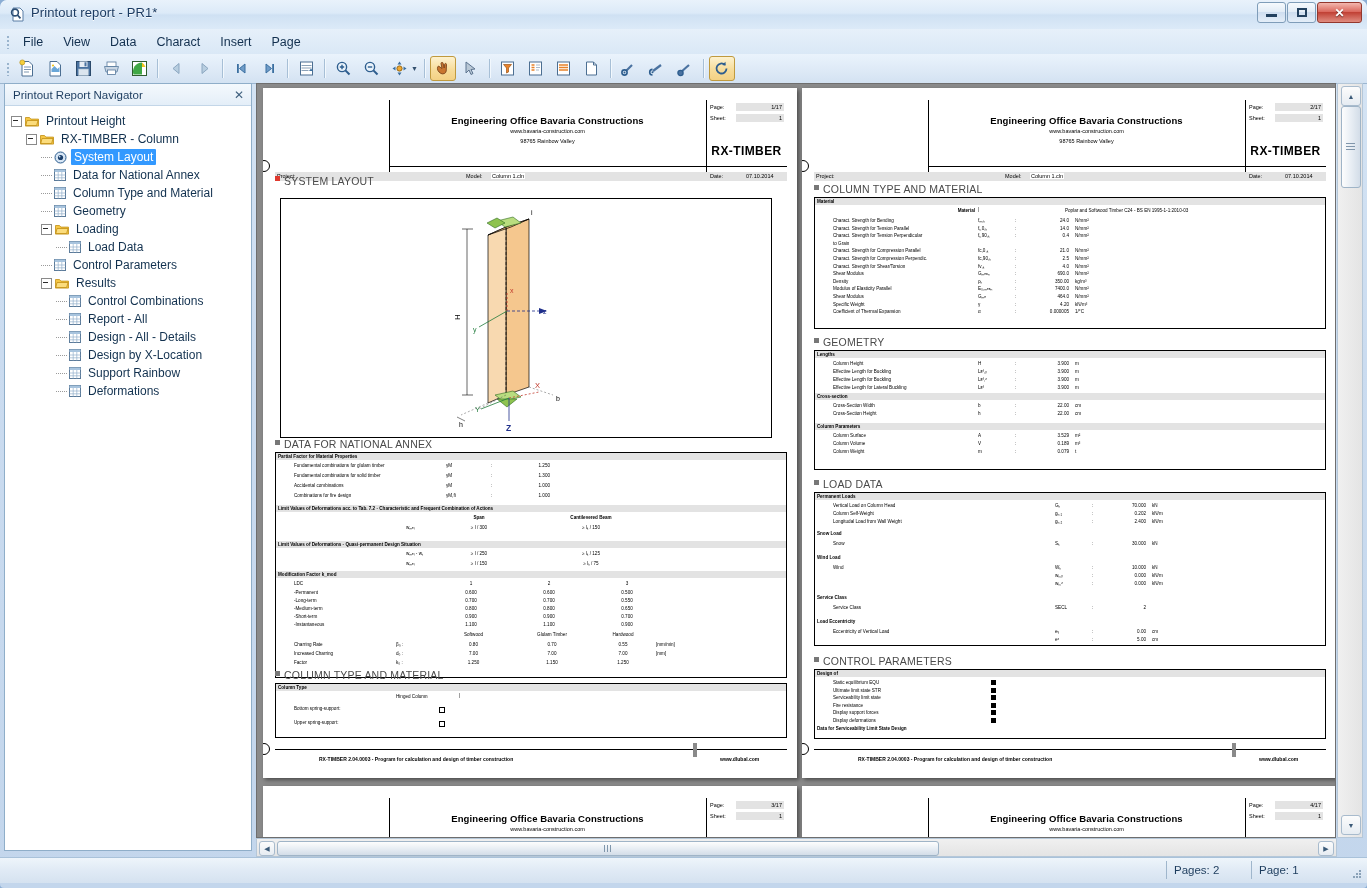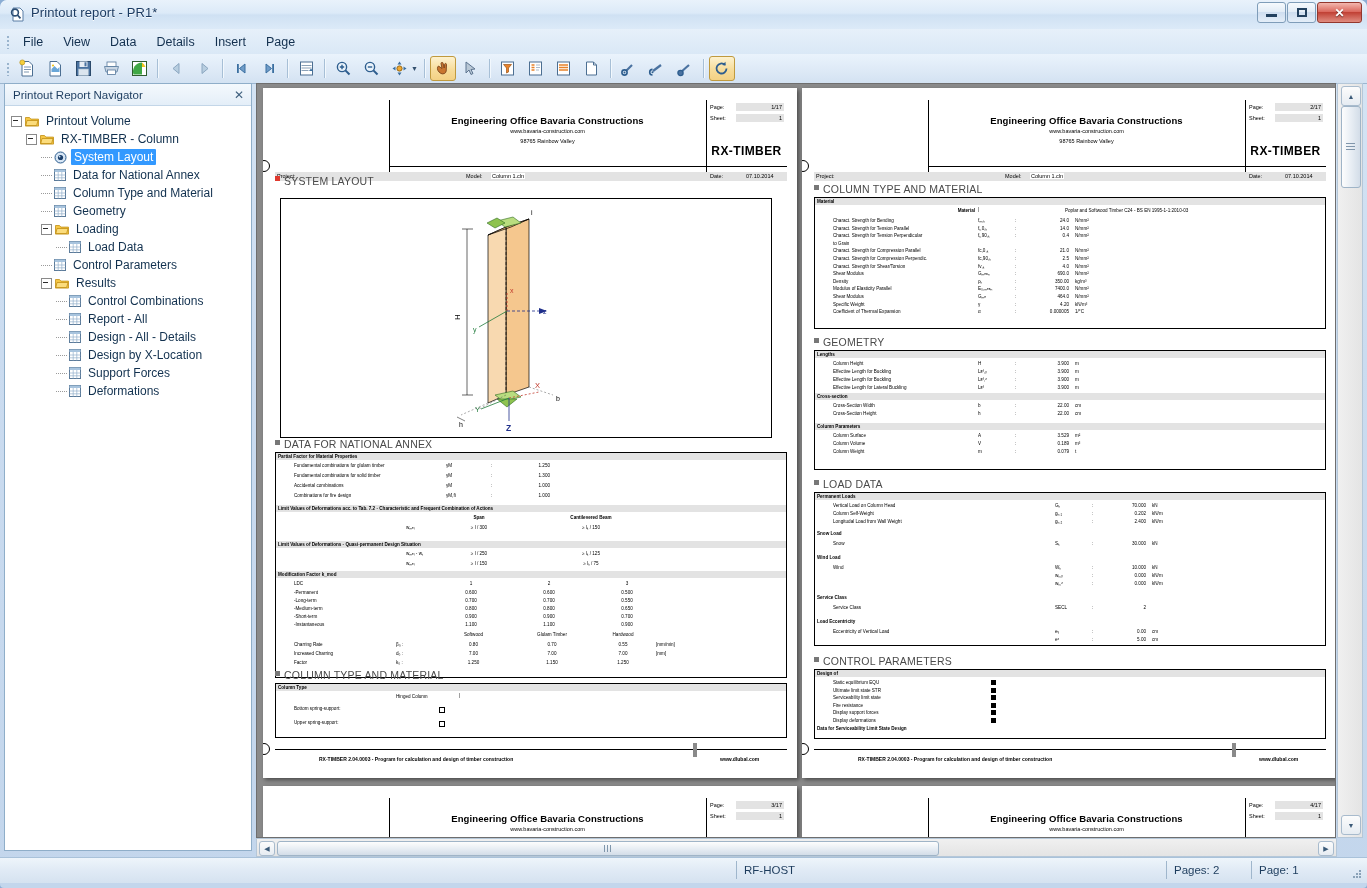--- a/index.html
+++ b/index.html
@@ -230,21 +230,21 @@
         </div>
       <div class="wbtn close">✕</div>
     </div>
   </div>
 
   <div class="menubar">
     <span class="gripdots"></span>
     <span class="menu-item">File</span>
     <span class="menu-item">View</span>
     <span class="menu-item">Data</span>
-    <span class="menu-item">Details</span>
+    <span class="menu-item">Charact</span>
     <span class="menu-item">Insert</span>
     <span class="menu-item">Page</span>
   </div>
 
   <div class="toolbar">
     <span class="gripdots"></span>
 
     <div class="tb-btn">
       <svg width="19" height="19" viewBox="0 0 19 19">
         <path d="M4 2.5h7l3.5 3.5v11H4z" fill="#fff" stroke="#4c6f92" stroke-width="1"></path>
@@ -427,21 +427,21 @@
     <div class="tree" id="tree">
         <div class="tnode">
           <span class="spacer" style="width: 0px;"></span>
           <span class="exp"></span>
           <span class="ico">
             <svg width="14" height="12" viewBox="0 0 14 12">
               <path d="M.5 2.5h4l1.4 1.6h7.6v7H.5z" fill="#f6c745" stroke="#c18f14" stroke-width=".8"></path>
               <path d="M2 5.5h11l-1.4 5H.8z" fill="#fbdc7c" stroke="#c18f14" stroke-width=".8"></path>
             </svg>
           </span>
-          <span class="lbl">Printout Volume</span>
+          <span class="lbl">Printout Height</span>
         </div>
         <div class="tnode">
           <span class="spacer" style="width: 15px;"></span>
           <span class="exp"></span>
           <span class="ico">
             <svg width="14" height="12" viewBox="0 0 14 12">
               <path d="M.5 2.5h4l1.4 1.6h7.6v7H.5z" fill="#f6c745" stroke="#c18f14" stroke-width=".8"></path>
               <path d="M2 5.5h11l-1.4 5H.8z" fill="#fbdc7c" stroke="#c18f14" stroke-width=".8"></path>
             </svg>
           </span>
@@ -592,21 +592,21 @@
         <div class="tnode">
           <span class="spacer" style="width: 45px;"></span>
           <span class="dots"></span>
           <span class="ico">
             <svg width="12" height="12" viewBox="0 0 12 12">
               <rect x=".5" y=".5" width="11" height="11" fill="#fff" stroke="#5b7a99"></rect>
               <rect x=".5" y=".5" width="11" height="2.5" fill="#a8c4de"></rect>
               <path d="M4.2 3v8.5M7.8 3v8.5M.5 6h11M.5 8.8h11" stroke="#93b0cc" stroke-width=".7"></path>
             </svg>
           </span>
-          <span class="lbl">Support Forces</span>
+          <span class="lbl">Support Rainbow</span>
         </div>
         <div class="tnode">
           <span class="spacer" style="width: 45px;"></span>
           <span class="dots"></span>
           <span class="ico">
             <svg width="12" height="12" viewBox="0 0 12 12">
               <rect x=".5" y=".5" width="11" height="11" fill="#fff" stroke="#5b7a99"></rect>
               <rect x=".5" y=".5" width="11" height="2.5" fill="#a8c4de"></rect>
               <path d="M4.2 3v8.5M7.8 3v8.5M.5 6h11M.5 8.8h11" stroke="#93b0cc" stroke-width=".7"></path>
             </svg>
@@ -1122,21 +1122,20 @@
 
   <div class="hscroll">
     <div class="hsbarrow" style="left:2px">◀</div>
     <div class="hthumb">
       <div class="grip" style="left:326px;top:3px;background:repeating-linear-gradient(90deg,#8096ab 0 1px,transparent 1px 3px);width:8px;height:7px"></div>
     </div>
     <div class="hsbarrow" style="right:2px">▶</div>
   </div>
 
   <div class="statusbar">
-    <div class="sb-cell" style="left:736px;width:420px;border-left:1px solid #9fb6cc">RF-HOST</div>
     <div class="sb-cell" style="left:1166px;width:85px">Pages: 2</div>
     <div class="sb-cell" style="left:1251px;width:110px">Page: 1</div>
     <div class="sb-grip">
       <svg width="12" height="12" viewBox="0 0 12 12">
         <g fill="#8ba2b8">
           <rect x="8" y="8" width="2" height="2"></rect>
             <rect x="5" y="8" width="2" height="2"></rect>
           <rect x="8" y="5" width="2" height="2"></rect>
             <rect x="2" y="8" width="2" height="2"></rect>
           <rect x="5" y="5" width="2" height="2"></rect>

